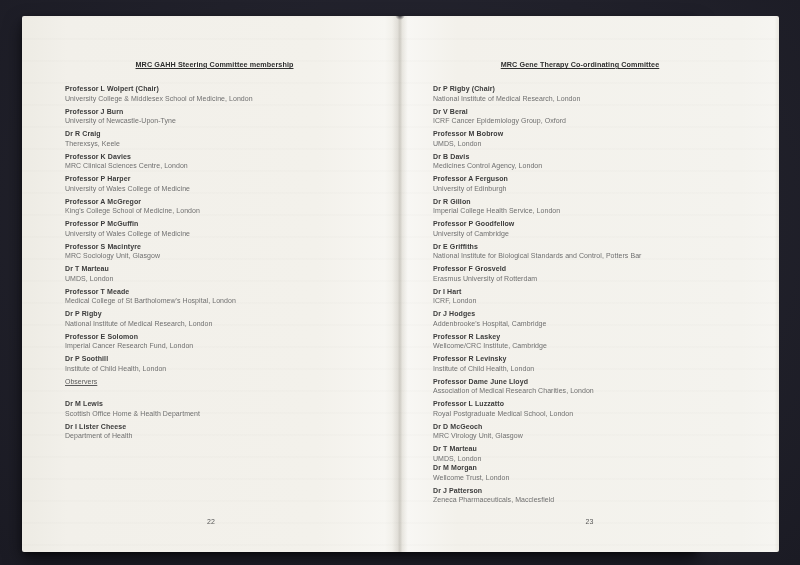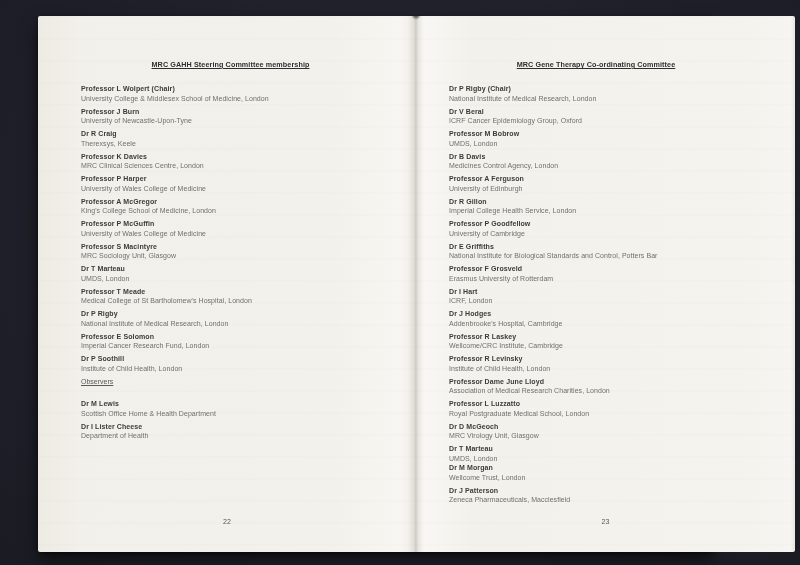--- a/index.html
+++ b/index.html
@@ -11,21 +11,21 @@
     font-family: "Liberation Sans", "DejaVu Sans", sans-serif;
   }
   .photo {
     position: relative;
     width: 800px;
     height: 565px;
     background: radial-gradient(ellipse at 50% 40%, #282834 0%, #21212b 55%, #1b1b24 100%);
   }
   .spread {
     position: absolute;
-    left: 38px;
+    left: 22px;
     top: 16px;
     width: 676px;
     height: 536px;
     box-shadow: 0 8px 18px rgba(0,0,0,0.55), 0 2px 4px rgba(0,0,0,0.4);
     border-radius: 6px;
   }
   .page {
     position: absolute;
     top: 0;
     height: 100%;

